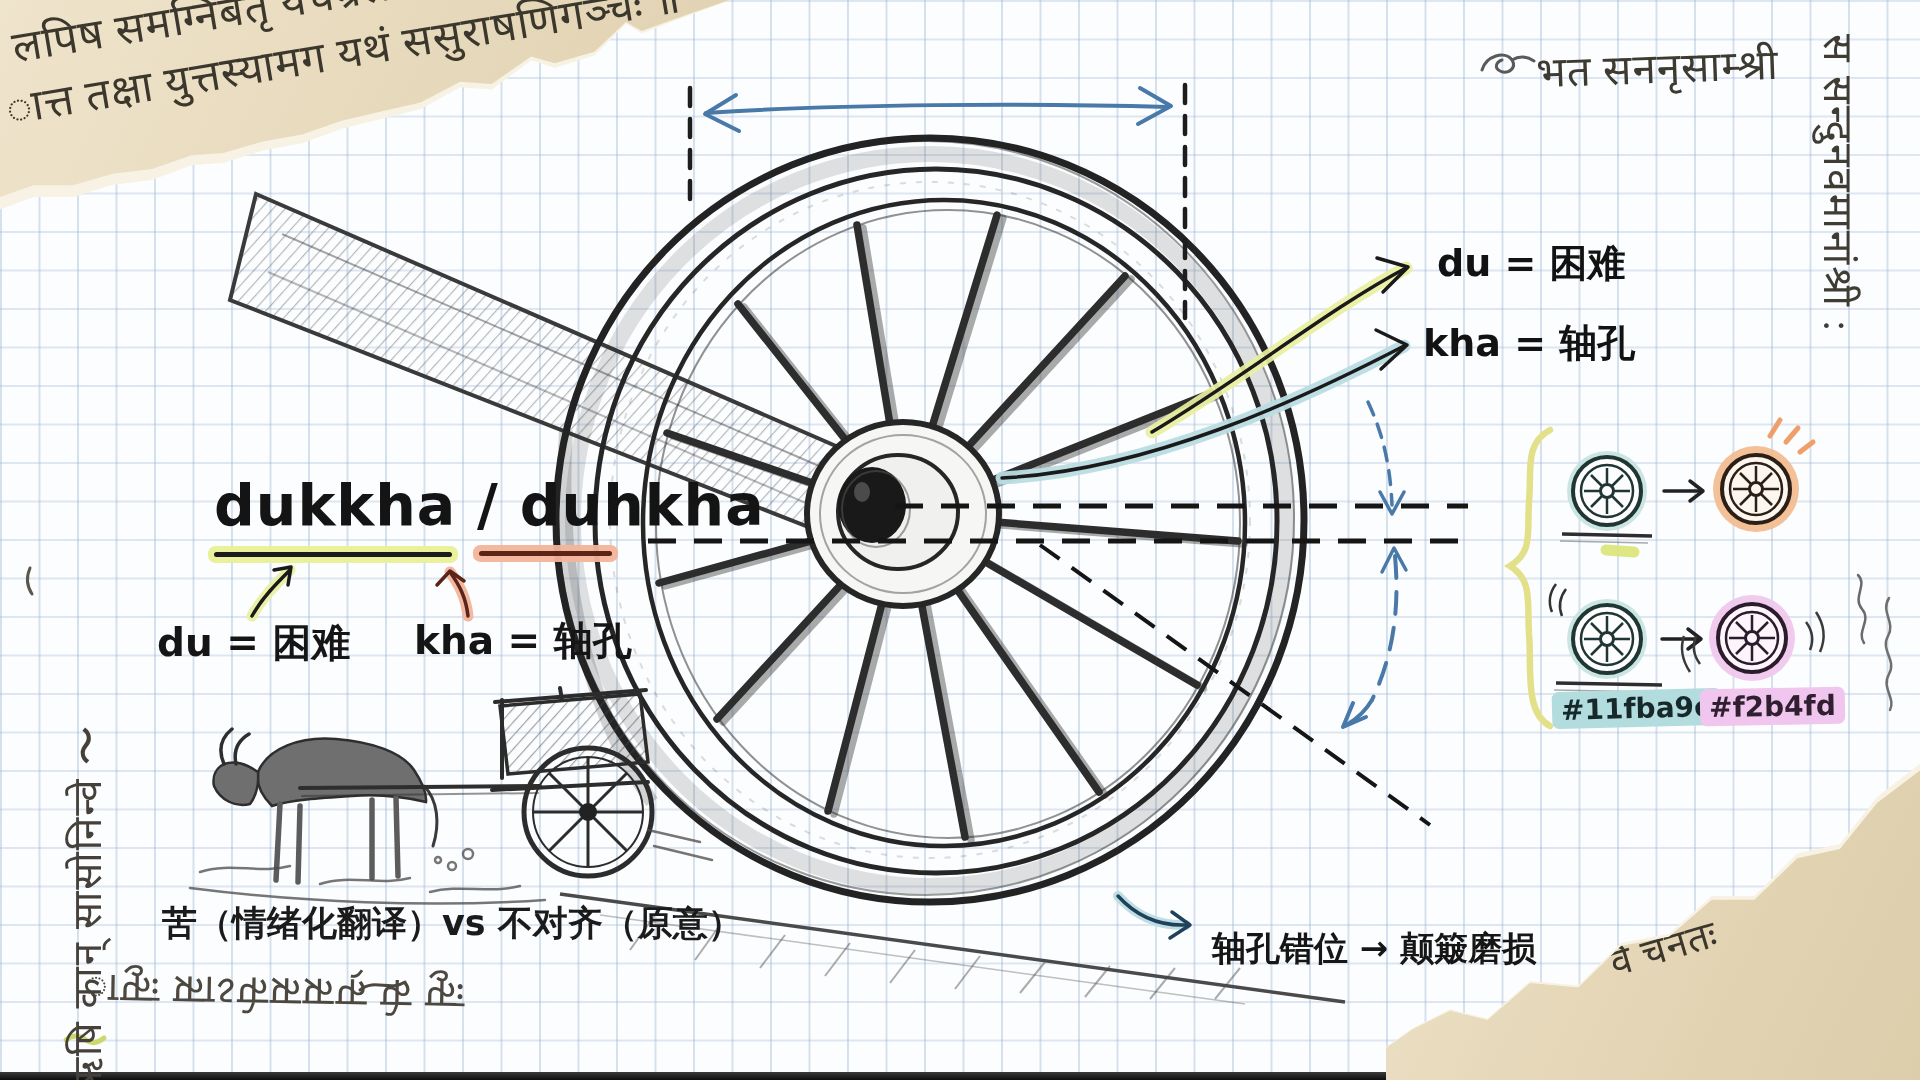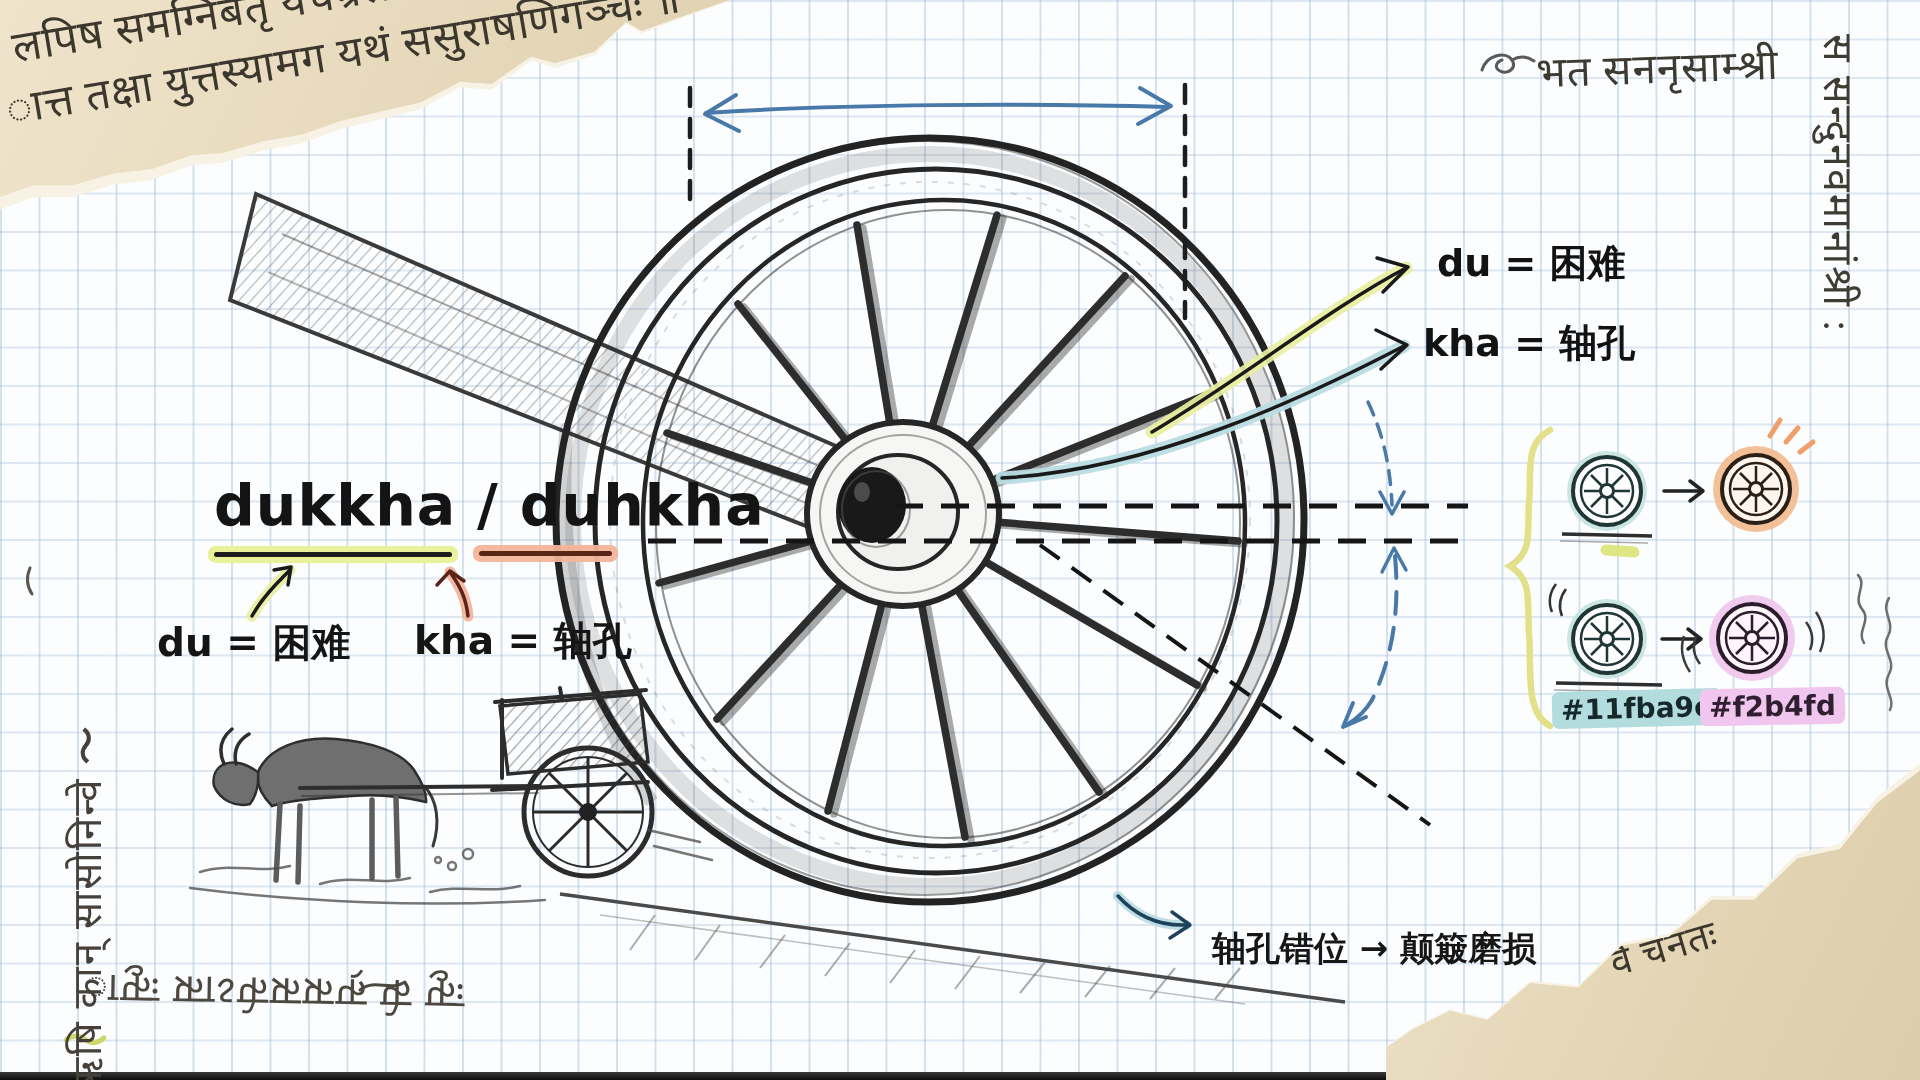--- a/index.html
+++ b/index.html
@@ -353,20 +353,21 @@
   <div class="abs title">dukkha / duhkha</div>
   <div class="abs ul ul-yellow"></div>
   <div class="abs ul ul-red"></div>
 
   <div class="abs gloss gloss-du">du = 困难</div>
   <div class="abs gloss gloss-kha">kha = 轴孔</div>
 
   <div class="abs ann ann-du">du = 困难</div>
   <div class="abs ann ann-kha">kha = 轴孔</div>
 
+  <div class="abs caption">苦（情绪化翻译）vs 不对齐（原意）</div>
   <div class="abs failure">轴孔错位 → 颠簸磨损</div>
 
   <div class="abs hex hex-teal">#11fba9e</div>
   <div class="abs hex hex-pink">#f2b4fd</div>
 
   <div class="abs tr-line">भत सननृसाम्श्री</div>
   <div class="abs v-right">स सन्दुनवमानांश्री :</div>
   <div class="abs v-left">ऋषि कान् सासोनिन्वे 〜</div>
   <div class="abs flipped">ाफुः फ्राऽफेफ्रफ्रफ् फे फुः</div>
 

